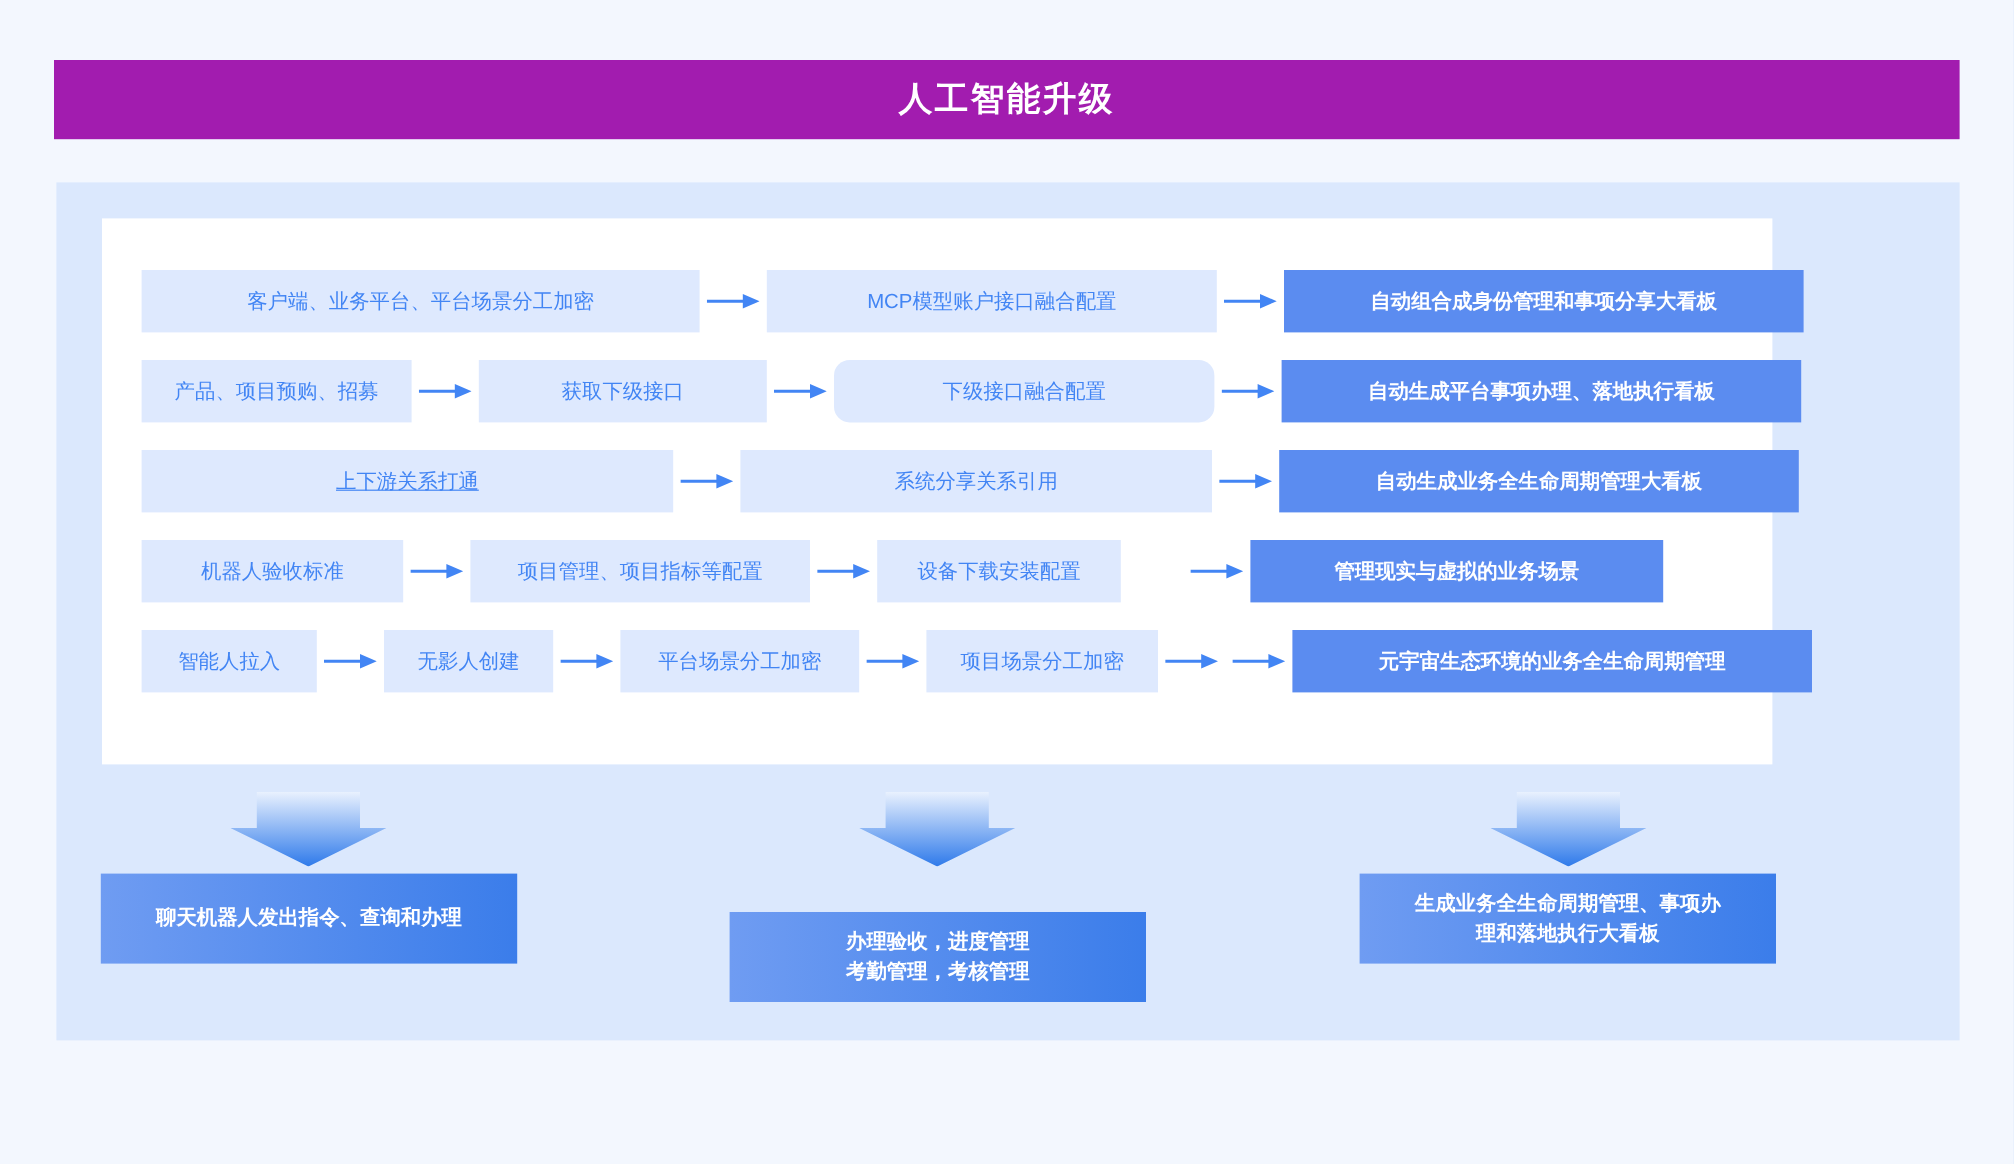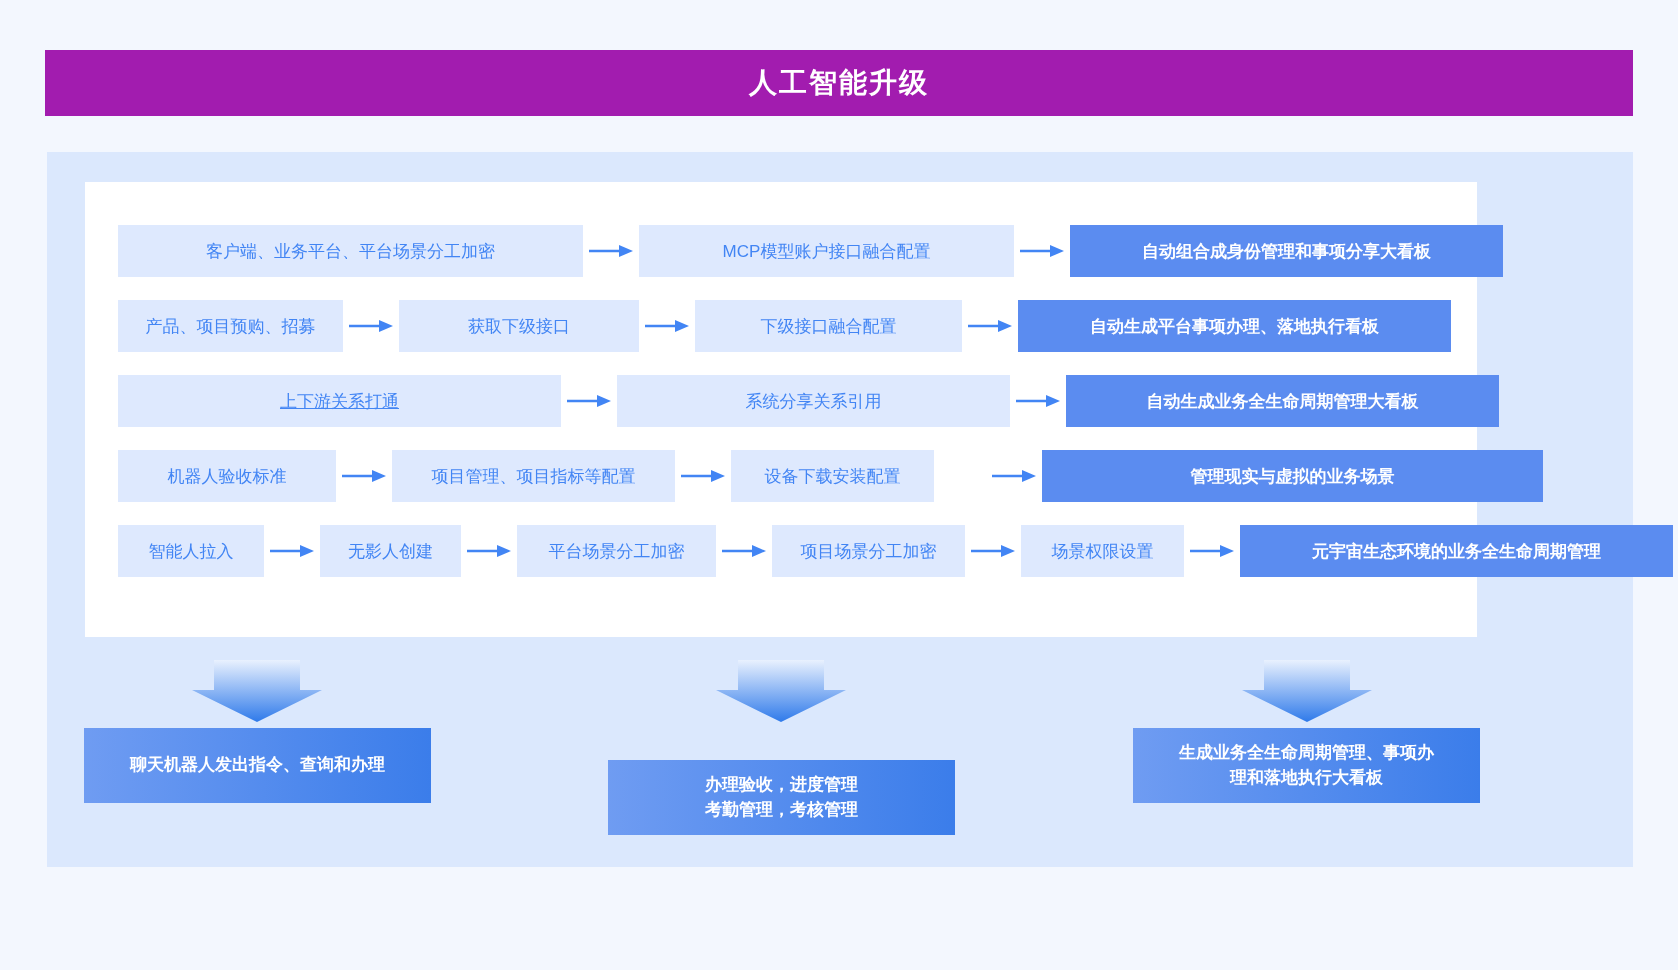--- a/index.html
+++ b/index.html
@@ -120,21 +120,21 @@
             <polygon points="30,2 44,8 30,14" fill="#4285f4"></polygon>
           </svg>
         </div>
         <div class="box" style="width: 240px; flex: 0 0 auto;">获取下级接口</div>
         <div class="arrow">
           <svg width="44" height="16" viewBox="0 0 44 16" xmlns="http://www.w3.org/2000/svg">
             <line x1="0" y1="8" x2="33" y2="8" stroke="#4285f4" stroke-width="2.4"></line>
             <polygon points="30,2 44,8 30,14" fill="#4285f4"></polygon>
           </svg>
         </div>
-        <div class="box" style="width: 267px; flex: 0 0 auto;">下级接口融合配置</div>
+        <div class="box" style="width: 317px; flex: 0 0 auto; border-radius: 13px;">下级接口融合配置</div>
         <div class="gap" style="width: 0px;"></div>
         <div class="arrow">
           <svg width="44" height="16" viewBox="0 0 44 16" xmlns="http://www.w3.org/2000/svg">
             <line x1="0" y1="8" x2="33" y2="8" stroke="#4285f4" stroke-width="2.4"></line>
             <polygon points="30,2 44,8 30,14" fill="#4285f4"></polygon>
           </svg>
         </div>
         <div class="box final" style="width: 433px; flex: 0 0 auto;">自动生成平台事项办理、落地执行看板</div>
       </div>
       <div class="row">
@@ -171,21 +171,21 @@
           </svg>
         </div>
         <div class="box" style="width: 203px; flex: 0 0 auto;">设备下载安装配置</div>
         <div class="gap" style="width: 52px;"></div>
         <div class="arrow">
           <svg width="44" height="16" viewBox="0 0 44 16" xmlns="http://www.w3.org/2000/svg">
             <line x1="0" y1="8" x2="33" y2="8" stroke="#4285f4" stroke-width="2.4"></line>
             <polygon points="30,2 44,8 30,14" fill="#4285f4"></polygon>
           </svg>
         </div>
-        <div class="box final" style="width: 501px; flex: 0 0 auto; text-align: right;">管理现实与虚拟的业务场景</div>
+        <div class="box final" style="width: 344px; flex: 0 0 auto; text-align: right;">管理现实与虚拟的业务场景</div>
       </div>
       <div class="row">
         <div class="box" style="width: 146px; flex: 0 0 auto;">智能人拉入</div>
         <div class="arrow">
           <svg width="44" height="16" viewBox="0 0 44 16" xmlns="http://www.w3.org/2000/svg">
             <line x1="0" y1="8" x2="33" y2="8" stroke="#4285f4" stroke-width="2.4"></line>
             <polygon points="30,2 44,8 30,14" fill="#4285f4"></polygon>
           </svg>
         </div>
         <div class="box" style="width: 141px; flex: 0 0 auto;">无影人创建</div>
@@ -202,21 +202,20 @@
             <polygon points="30,2 44,8 30,14" fill="#4285f4"></polygon>
           </svg>
         </div>
         <div class="box" style="width: 193px; flex: 0 0 auto;">项目场景分工加密</div>
         <div class="arrow">
           <svg width="44" height="16" viewBox="0 0 44 16" xmlns="http://www.w3.org/2000/svg">
             <line x1="0" y1="8" x2="33" y2="8" stroke="#4285f4" stroke-width="2.4"></line>
             <polygon points="30,2 44,8 30,14" fill="#4285f4"></polygon>
           </svg>
         </div>
-        <div class="box" style="width: 163px; flex: 0 0 auto;">场景权限设置</div>
         <div class="gap" style="width: 0px;"></div>
         <div class="arrow">
           <svg width="44" height="16" viewBox="0 0 44 16" xmlns="http://www.w3.org/2000/svg">
             <line x1="0" y1="8" x2="33" y2="8" stroke="#4285f4" stroke-width="2.4"></line>
             <polygon points="30,2 44,8 30,14" fill="#4285f4"></polygon>
           </svg>
         </div>
         <div class="box final" style="width: 433px; flex: 0 0 auto;">元宇宙生态环境的业务全生命周期管理</div>
       </div>
     </div>

